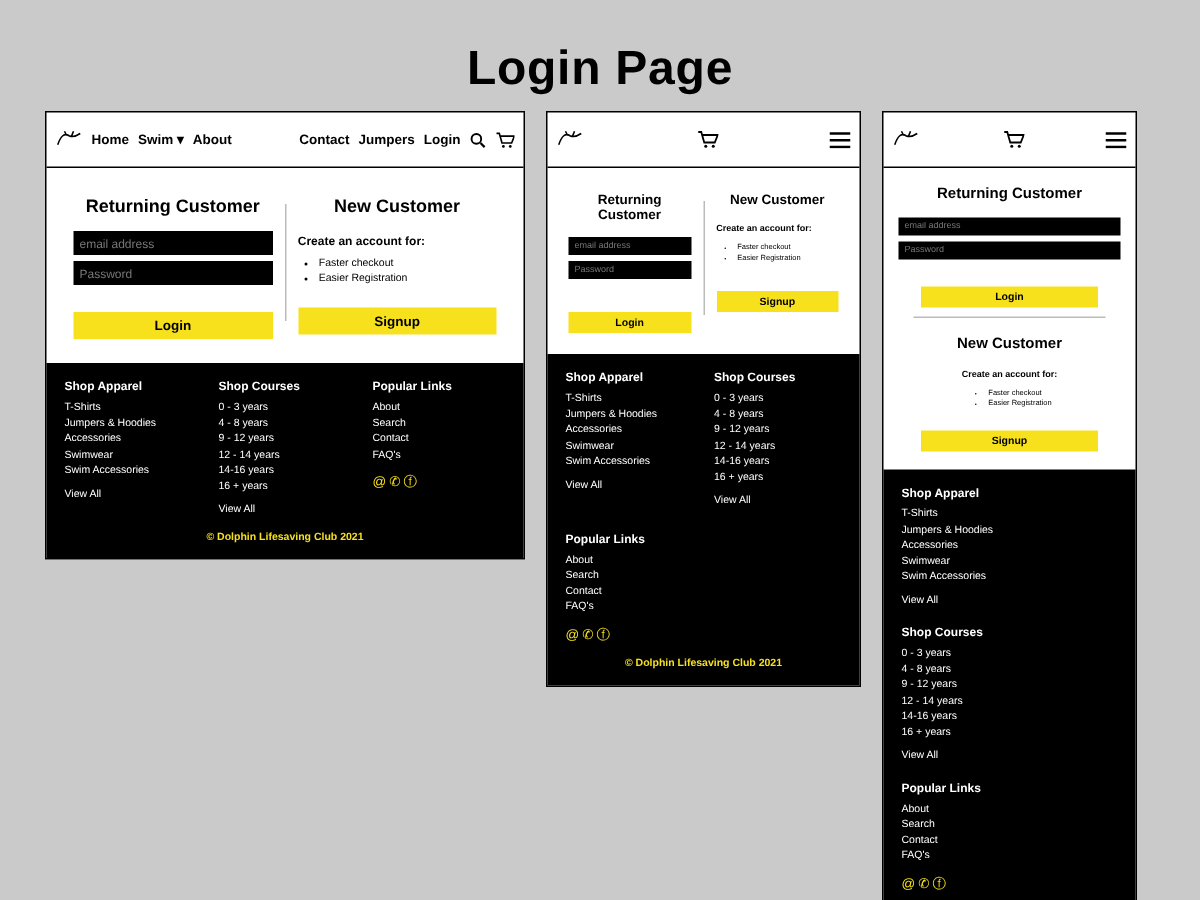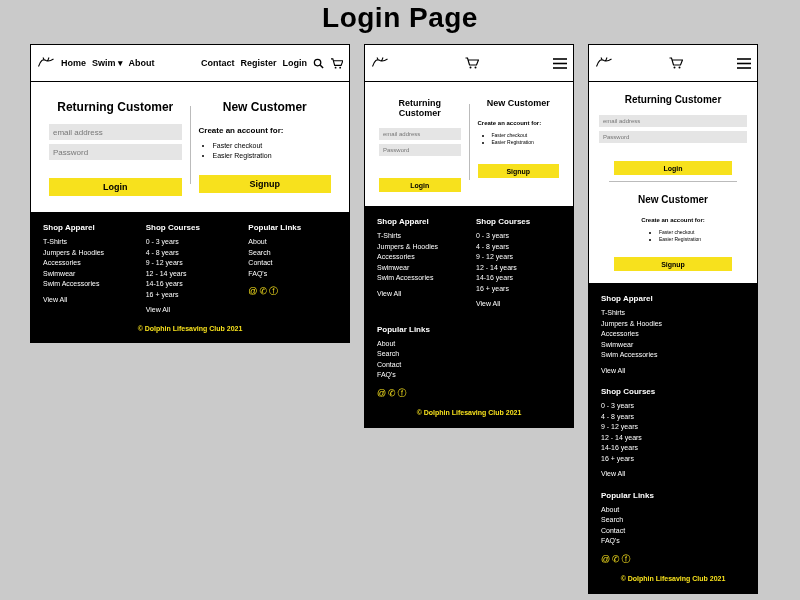--- a/index.html
+++ b/index.html
@@ -5,23 +5,23 @@
   * { box-sizing: border-box; margin: 0; padding: 0; }
   body {
     background: #cacaca;
     font-family: Arial, Helvetica, sans-serif;
     width: 800px;
     height: 600px;
     overflow: hidden;
   }
   .main-title {
     text-align: center;
-    font-size: 28px;
+    font-size: 32px;
     font-weight: 900;
-    padding: 2px 0 10px 0;
+    padding: 27px 0 10px 0;
     letter-spacing: 0.5px;
   }
   .mockups {
     display: flex;
     gap: 14px;
     padding: 0 30px;
     align-items: flex-start;
   }
   .mock {
     background: #fff;
@@ -67,21 +67,21 @@
   .hsep { height: 1px; background: #bbb; margin: 6px 10px; width: calc(100% - 20px); align-self: center; }
   .panel-title {
     font-weight: 900;
     font-size: 12px;
     margin: 6px 0 10px 0;
     text-align: center;
   }
   .fld {
     width: 100%;
     height: 16px;
-    background: #e5e5e5;
+    background: #000000;
     border: none;
     font-size: 8px;
     padding: 0 4px;
     color: #666;
     margin-bottom: 4px;
   }
   .fld::placeholder { color: #777; }
   .btn {
     width: 100%;
     height: 18px;
@@ -156,21 +156,21 @@
           <svg viewBox="0 0 24 18">
               <path d="M2 14 Q6 2 12 6 Q16 8 22 4 M10 6 L8 2 M14 7 L16 2" stroke="#000" stroke-width="1.4" fill="none"></path>
             </svg>
         </span>
         <span>Home</span>
         <span>Swim ▾</span>
         <span>About</span>
       </div>
       <div class="hdr-right">
         <span>Contact</span>
-        <span>Register</span>
+        <span>Jumpers</span>
         <span>Login</span>
         <span class="search-icon">
           <svg width="11" height="11" viewBox="0 0 12 12">
               <circle cx="5" cy="5" r="3.5" stroke="#000" stroke-width="1.4" fill="none"></circle>
               <line x1="8" y1="8" x2="11" y2="11" stroke="#000" stroke-width="1.6"></line>
             </svg>
         </span>
         <span class="cart-icon">
           <svg width="13" height="11" viewBox="0 0 14 12">
               <path d="M1 1h2l2 7h7l2-5H4" stroke="#000" stroke-width="1.2" fill="none"></path>

